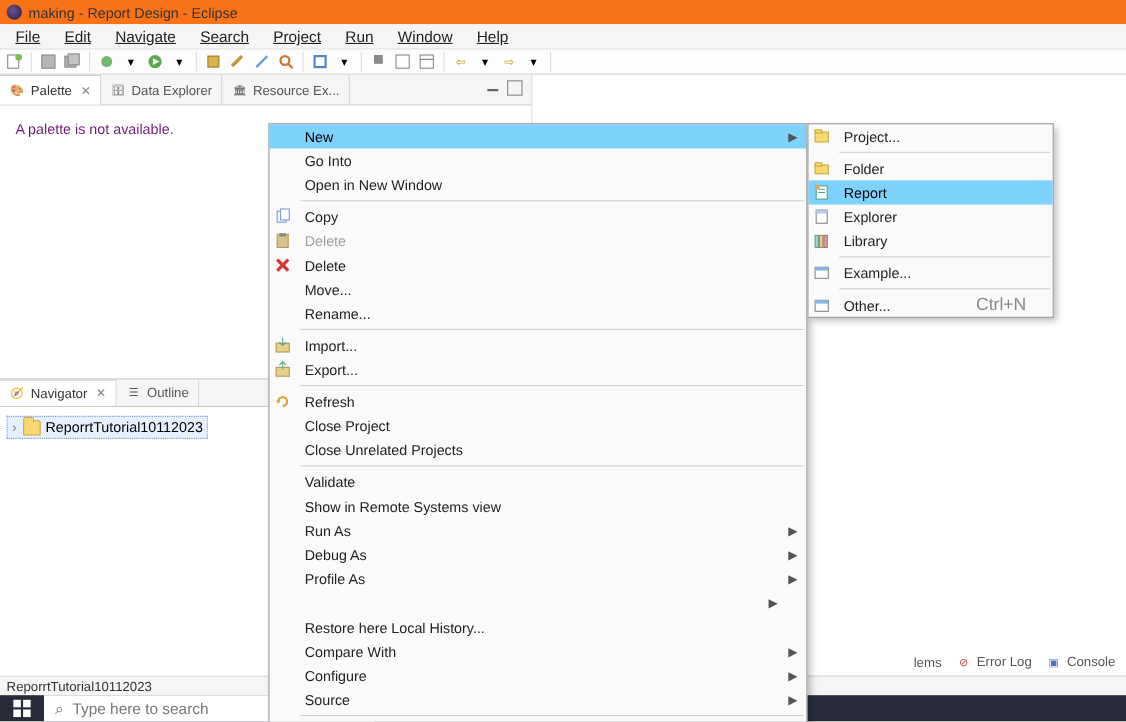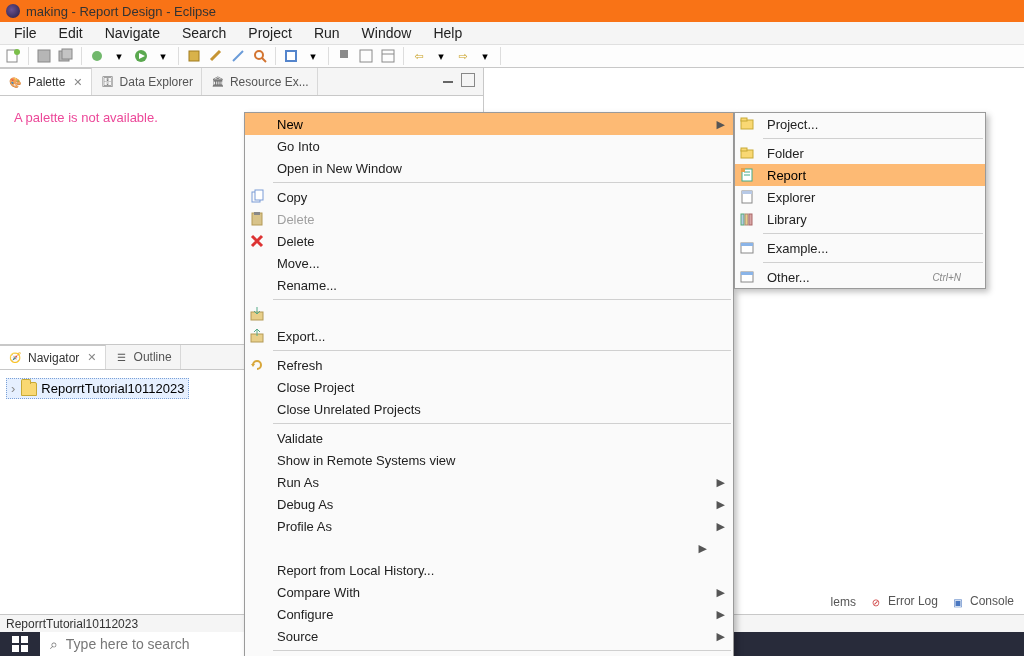--- a/index.html
+++ b/index.html
@@ -28,20 +28,21 @@
 }
 .menubar {
   height: 22px;
   display: flex;
   align-items: center;
   padding-left: 4px;
   gap: 2px;
   background: #f5f5f5;
   font-size: 14px;
   color: #222;
+  text-decoration: underline;
 }
 .menubar .mitem { padding: 2px 10px; }
 .toolbar {
   height: 24px;
   border-top: 1px solid #e0e0e0;
   border-bottom: 1px solid #c8c8c8;
   background: #fdfdfd;
   display: flex;
   align-items: center;
   padding-left: 4px;
@@ -91,21 +92,21 @@
   font-size: 11px;
   color: #888;
   margin-left: 4px;
 }
 .tabicons { margin-left:auto; display:flex; gap:4px; padding-right:8px; }
 .sqicon { width:14px; height:14px; border:1px solid #888; }
 .palettebody {
   flex: 0 0 248px;
   padding: 14px;
   font-size: 13px;
-  color: #ec4899;
+  color: #701a75;
   background: #fff;
 }
 .navheader {
   height: 26px;
   display: flex;
   align-items: center;
   border-top: 1px solid #c8c8c8;
   border-bottom: 1px solid #c8c8c8;
   background: #f5f5f5;
 }
@@ -185,24 +186,24 @@
   display: grid;
   grid-template-columns: 24px 1fr auto 18px;
   align-items: center;
   padding: 3px 6px 3px 2px;
   color: #222;
   height: 22px;
 }
 .ctxitem.disabled { color: #a0a0a0; }
 .ctxitem .iconslot{ width:20px; display:flex; justify-content:center; }
 .ctxitem .lbl{ padding-left:6px; }
-.ctxitem .shortcut{ color:#888; padding-left:20px; font-size:10px;font-style:italic;}
+.ctxitem .shortcut{ color:#888; padding-left:20px; font-size:16px;}
 .ctxitem .arrow{ color:#555; font-size:11px; text-align:right; padding-right:2px;}
 .ctxitem.selected {
-  background: #fdba74;
+  background: #7dd3fc;
   color: #000;
 }
 .ctxsep {
   height: 1px;
   background: #d0d0d0;
   margin: 3px 2px 3px 28px;
 }
 .micon{ width:16px; height:16px; display:inline-flex; align-items:center; justify-content:center; }
 
 
@@ -461,20 +462,21 @@
       <div class="ctxsep"></div>
       <div class="ctxitem">
         <span class="iconslot">
           <span class="micon">
             <svg width="16" height="16">
               <rect x="2" y="6" width="12" height="8" fill="#e8cf8a" stroke="#b49a56"></rect>
               <path d="M8 1 L8 8 M5 5 L8 8 L11 5" fill="none" stroke="#5a8"></path>
             </svg>
           </span>
         </span>
+        <span class="lbl">Import...</span>
         <span class="shortcut"></span>
         <span class="arrow"></span>
       </div>
       <div class="ctxitem">
         <span class="iconslot">
           <span class="micon">
             <svg width="16" height="16">
               <rect x="2" y="6" width="12" height="8" fill="#e8cf8a" stroke="#b49a56"></rect>
               <path d="M8 8 L8 1 M5 4 L8 1 L11 4" fill="none" stroke="#5a8"></path>
             </svg>
@@ -541,21 +543,21 @@
         <span class="shortcut"></span>
         <span class="arrow">▶</span>
       </div>
       <div class="ctxitem">
         <span class="iconslot"></span>
         <span class="shortcut"></span>
         <span class="arrow">▶</span>
       </div>
       <div class="ctxitem">
         <span class="iconslot"></span>
-        <span class="lbl">Report from Local History...</span>
+        <span class="lbl">Restore here Local History...</span>
         <span class="shortcut"></span>
         <span class="arrow"></span>
       </div>
       <div class="ctxitem">
         <span class="iconslot"></span>
         <span class="lbl">Compare With</span>
         <span class="shortcut"></span>
         <span class="arrow">▶</span>
       </div>
       <div class="ctxitem">
@@ -571,21 +573,21 @@
         <span class="arrow">▶</span>
       </div>
       <div class="ctxsep"></div>
       <div class="ctxitem">
         <span class="iconslot"></span>
         <span class="shortcut"></span>
         <span class="arrow"></span>
       </div>
     </div>
 
-  <div class="ctxmenu" style="left:734px; top:44px; width:252px;" id="ctxmenu-new">
+  <div class="ctxmenu" style="left:734px; top:44px; width:224px;" id="ctxmenu-new">
       <div class="ctxitem">
         <span class="iconslot">
           <span class="micon">
             <svg width="16" height="16">
               <rect x="2" y="4" width="12" height="9" fill="#f9d873" stroke="#c7a936"></rect>
               <rect x="2" y="2" width="6" height="3" fill="#f9d873" stroke="#c7a936"></rect>
             </svg>
           </span>
         </span>
         <span class="lbl">Project...</span>

